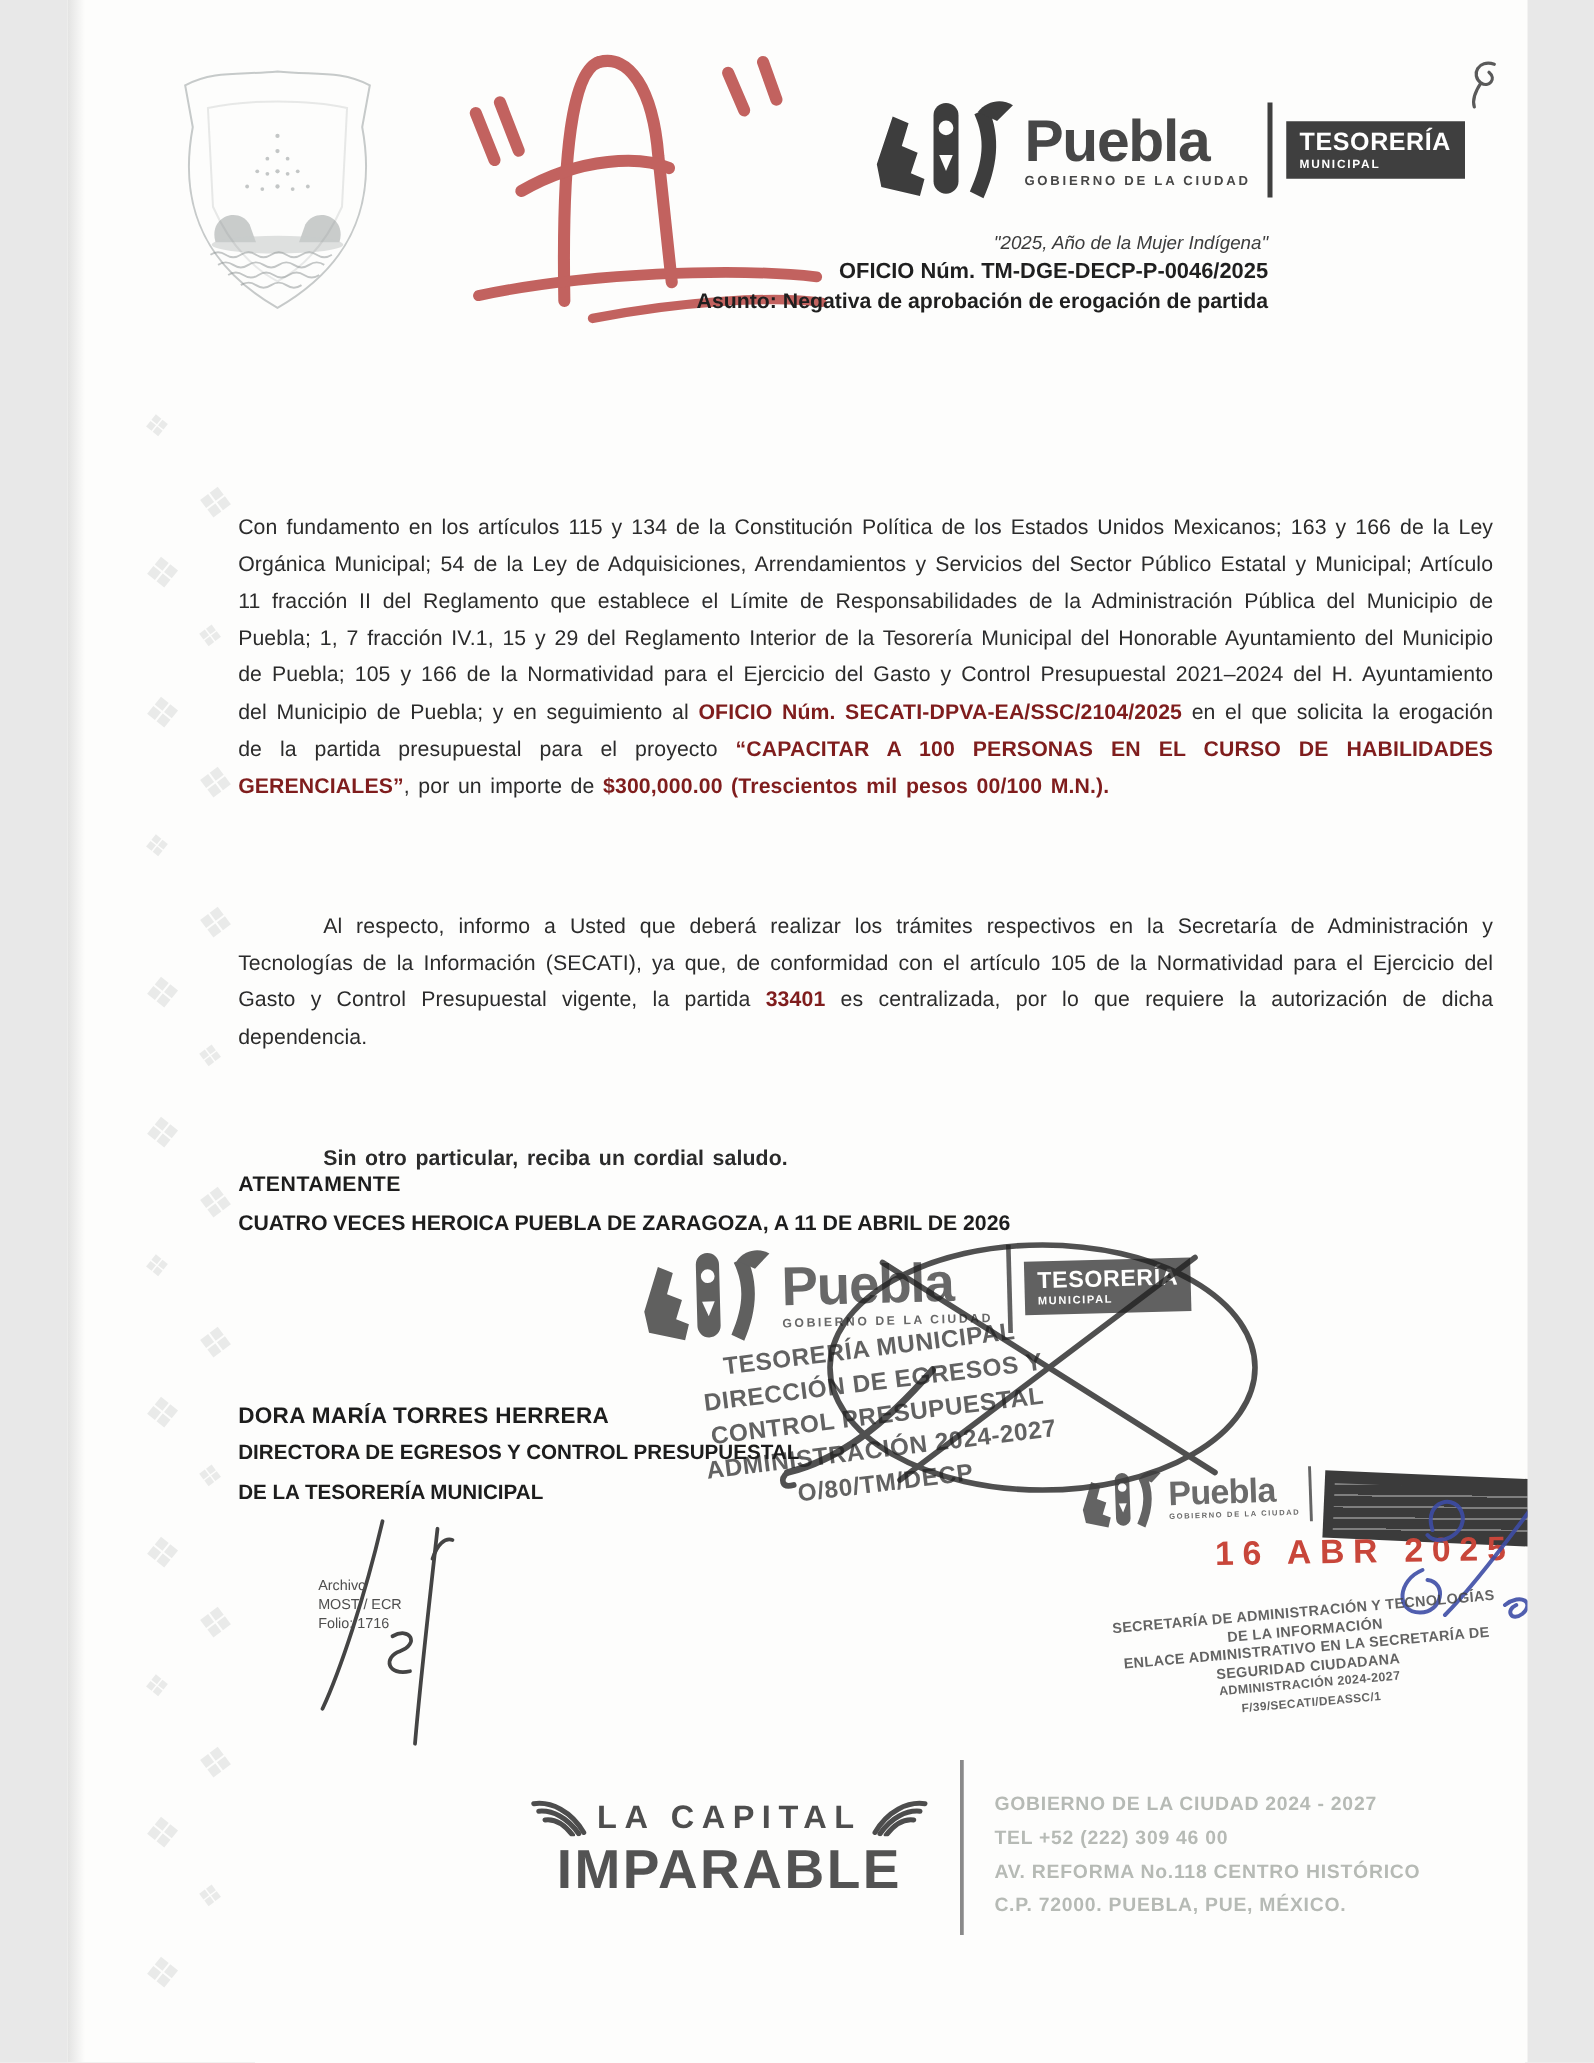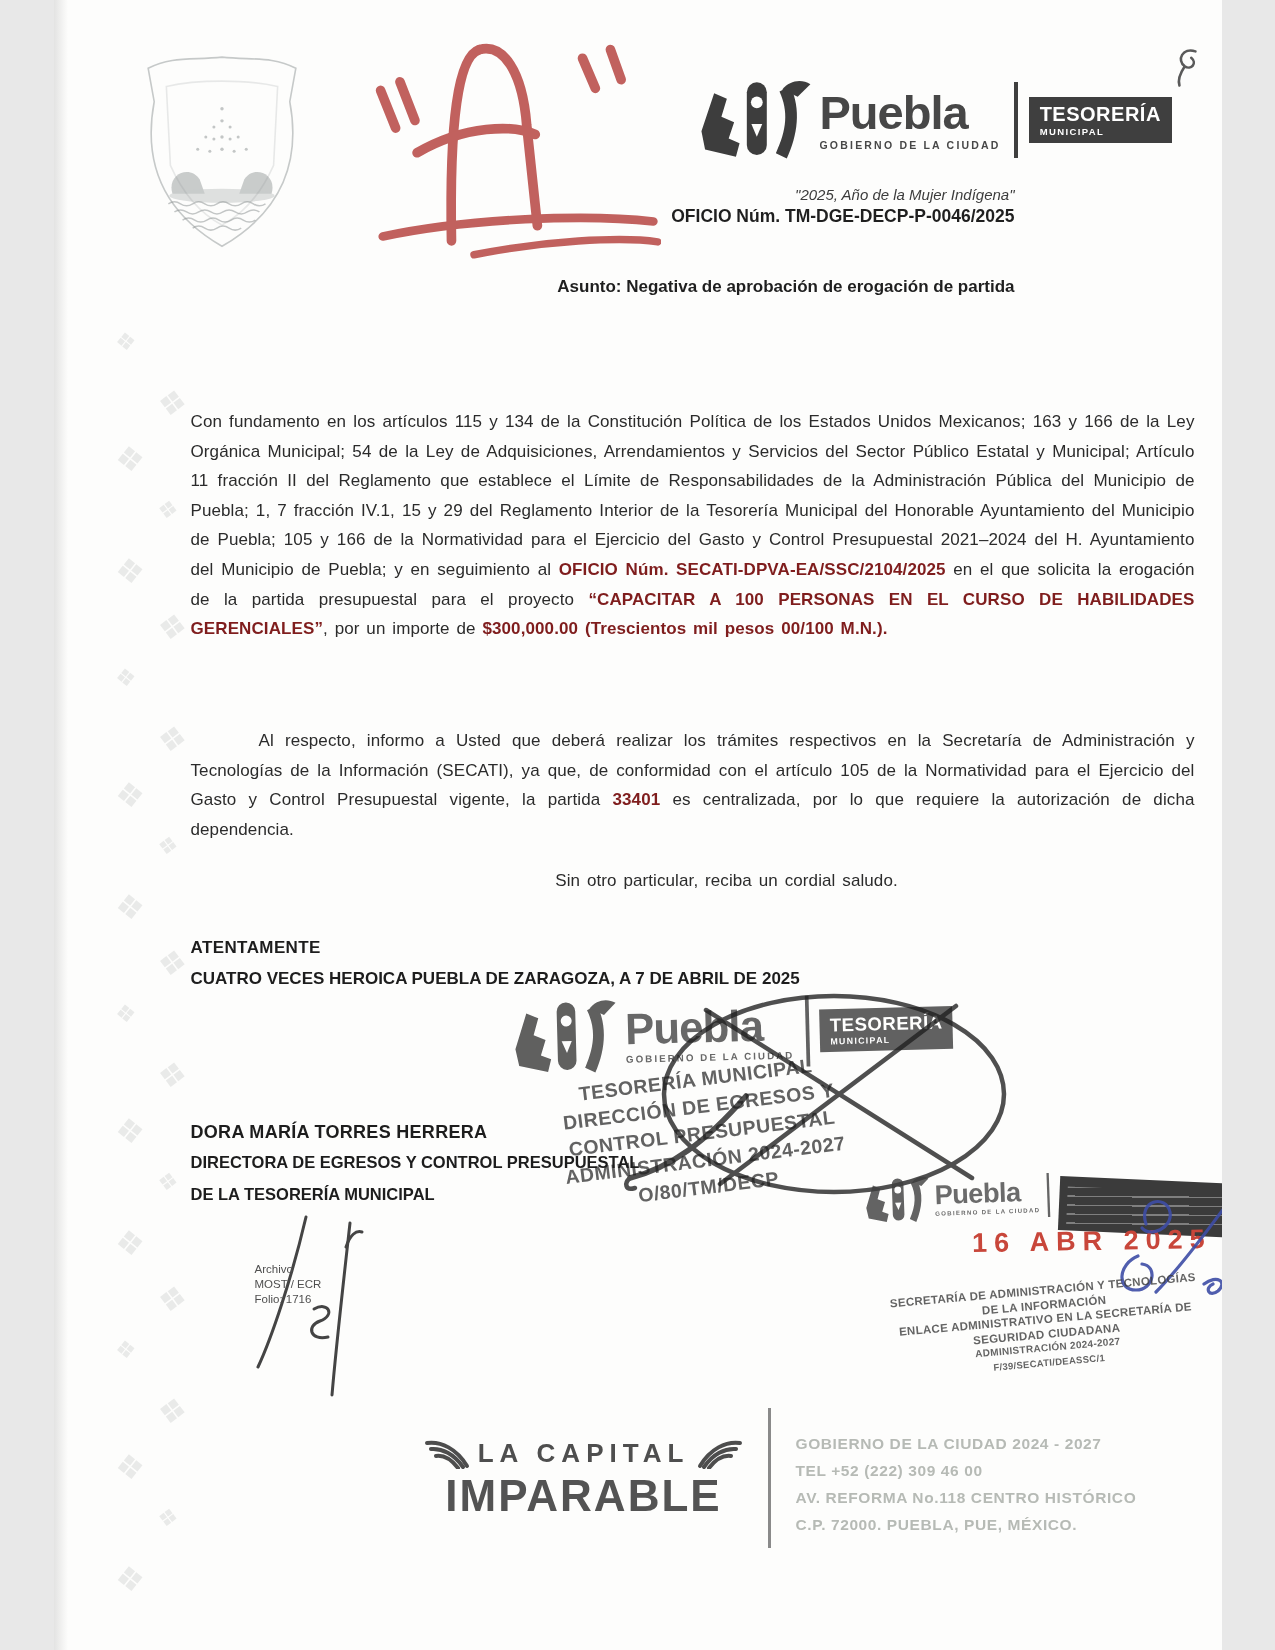--- a/index.html
+++ b/index.html
@@ -24,32 +24,32 @@
   .plogo-word{font-size:47px;font-weight:bold;letter-spacing:-1px;color:#474747;line-height:1;}
   .plogo-tag{font-size:10.5px;font-weight:bold;letter-spacing:2.2px;color:#474747;margin-top:3px;}
   .plogo-divider{width:4px;height:76px;background:#3f3f3f;margin:0 11px 0 13px;}
   .plogo-badge{background:#3f3f3f;color:#fff;padding:7px 11px 6px;display:flex;flex-direction:column;}
   .badge1{font-size:20px;font-weight:bold;letter-spacing:.5px;line-height:1.05;}
   .badge2{font-size:9.5px;font-weight:bold;letter-spacing:1.4px;margin-top:1px;}
 
   .hdr-right{right:207px;text-align:right;}
   .year-quote{top:186px;font-size:15px;font-style:italic;color:#3c3c3c;}
   .oficio-num{top:206px;font-size:17.5px;font-weight:bold;color:#1f1f1f;}
-  .subject{top:231px;font-size:17px;font-weight:bold;color:#1f1f1f;margin-top:46px;}
+  .subject{top:231px;font-size:17px;font-weight:bold;color:#1f1f1f;}
 
   .recipient{left:137px;top:276px;font-size:16.5px;line-height:30px;color:#222;}
   .recipient .name{font-weight:bold;font-size:17px;}
   .recipient .presente{font-weight:bold;letter-spacing:5px;}
 
   .bodypar{left:137px;width:1004px;font-size:17px;line-height:29.6px;
     text-align:justify;color:#2b2b2b;word-spacing:2px;letter-spacing:.1px;}
   .bodypar b{color:#7f1d1d;}
   .p1{top:407px;}
   .p2{top:726px;text-indent:68px;}
-  .closing{top:866px;text-indent:68px;text-align:center;}
+  .closing{top:912px;text-indent:68px;text-align:left;font-weight:bold;}
 
   .center-line{left:137px;width:1004px;text-align:left;font-weight:bold;color:#1d1d1d;}
   .atentamente{top:938px;font-size:17px;letter-spacing:.4px;}
   .place-date{top:969px;font-size:17px;}
 
   
   .stamp-logo{left:455px;top:998px;transform:rotate(-1.5deg) scale(.93);
     transform-origin:top left;filter:grayscale(1) opacity(.82);}
   .stamp-text{left:478px;top:1066px;width:340px;text-align:center;
     transform:rotate(-7deg);color:rgba(70,70,70,.85);font-size:19.5px;
@@ -206,21 +206,21 @@
   <div class="abs hdr-right year-quote">"2025, Año de la Mujer Indígena"</div>
   <div class="abs hdr-right oficio-num">OFICIO Núm. TM-DGE-DECP-P-0046/2025</div>
   <div class="abs hdr-right subject">Asunto: Negativa de aprobación de erogación de partida</div>
 
 
   <div class="abs bodypar p1"><span>Con fundamento en los artículos 115 y 134 de la Constitución Política de los Estados Unidos Mexicanos; 163 y 166 de la Ley Orgánica Municipal; 54 de la Ley de Adquisiciones, Arrendamientos y Servicios del Sector Público Estatal y Municipal; Artículo 11 fracción II del Reglamento que establece el Límite de Responsabilidades de la Administración Pública del Municipio de Puebla; 1, 7 fracción IV.1, 15 y 29 del Reglamento Interior de la Tesorería Municipal del Honorable Ayuntamiento del Municipio de Puebla; 105 y 166 de la Normatividad para el Ejercicio del Gasto y Control Presupuestal 2021–2024 del H. Ayuntamiento del Municipio de Puebla; y en seguimiento al </span><b>OFICIO Núm. SECATI-DPVA-EA/SSC/2104/2025</b><span> en el que solicita la erogación de la partida presupuestal para el proyecto </span><b>“CAPACITAR A 100 PERSONAS EN EL CURSO DE HABILIDADES GERENCIALES”</b><span>, por un importe de </span><b>$300,000.00 (Trescientos mil pesos 00/100 M.N.).</b></div>
   <div class="abs bodypar p2"><span>Al respecto, informo a Usted que deberá realizar los trámites respectivos en la Secretaría de Administración y Tecnologías de la Información (SECATI), ya que, de conformidad con el artículo 105 de la Normatividad para el Ejercicio del Gasto y Control Presupuestal vigente, la partida </span><b>33401</b><span> es centralizada, por lo que requiere la autorización de dicha dependencia.</span></div>
   <div class="abs bodypar closing">Sin otro particular, reciba un cordial saludo.</div>
 
   <div class="abs center-line atentamente">ATENTAMENTE</div>
-  <div class="abs center-line place-date">CUATRO VECES HEROICA PUEBLA DE ZARAGOZA, A 7 DE ABRIL DE 2025</div>
+  <div class="abs center-line place-date">CUATRO VECES HEROICA PUEBLA DE ZARAGOZA, A 11 DE ABRIL DE 2026</div>
 
   <div class="abs plogo stamp-logo">
     <span class="plogo-icon puebla-logo-icon"><svg viewBox="0 0 130 95">
           <g fill="#3d3d3d">
             <path d="M6,60 L20,18 L34,24 L28,44 L42,50 L36,68 L48,73 L44,88 L10,80 Z"></path>
             <rect x="56" y="6" width="22" height="80" rx="11"></rect>
             <circle cx="67" cy="28" r="6.5" fill="#fdfdfc"></circle>
             <path d="M61,52 L73,52 L67,66 Z" fill="#fdfdfc"></path>
             <path d="M88,84 C100,58 102,38 92,16 L104,10 C116,36 112,64 100,90 Z"></path>
             <path d="M95,14 C103,4 116,2 126,8 L112,22 Z"></path>

